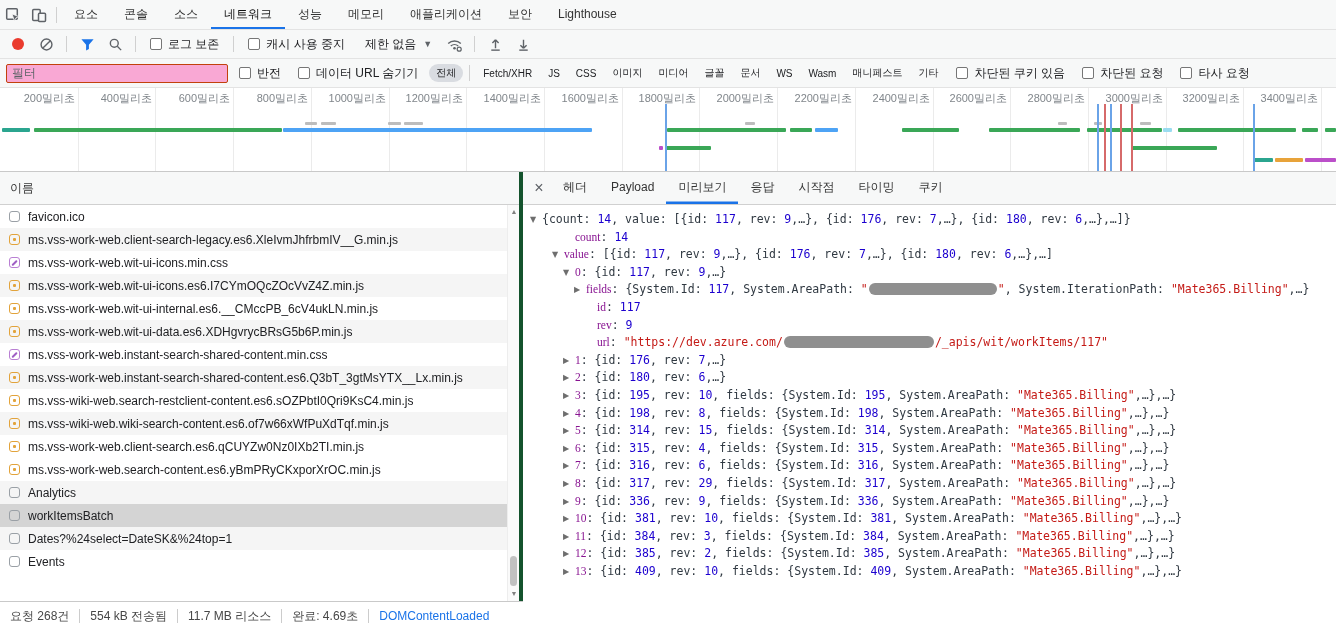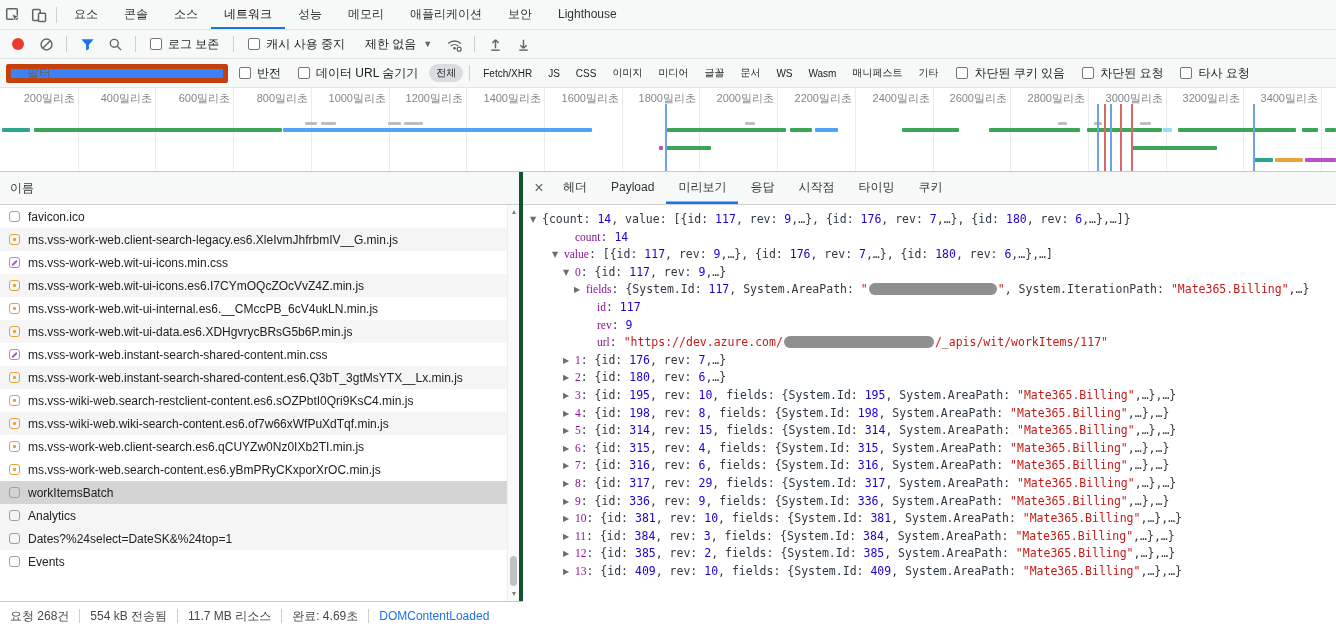--- a/index.html
+++ b/index.html
@@ -18,22 +18,22 @@
   .netbar { height:29px; background:#f7f8f8; border-bottom:1px solid #e3e3e3; display:flex; align-items:center; gap:4px; padding:0 6px; flex:none; }
   .ibtn { width:24px; height:24px; display:flex; align-items:center; justify-content:center; flex:none; }
   .rec { width:12px; height:12px; border-radius:50%; background:#ea3b2e; }
   .chkgrp { display:flex; align-items:center; gap:6px; margin:0 6px; white-space:nowrap; }
   .chk { width:12px; height:12px; border:1px solid #767676; border-radius:2px; background:#fff; flex:none; }
   .chklab { font-size:12px; color:#202124; }
   .throttle { display:flex; align-items:center; gap:7px; font-size:12px; color:#202124; padding:0 6px; margin-left:4px; }
   .caret { font-size:9px; color:#5f6368; }
 
   .filterbar { height:29px; background:#f7f8f8; border-bottom:1px solid #e3e3e3; display:flex; align-items:center; gap:5px; padding:0 6px; flex:none; overflow:hidden; }
-  .flt-input { width:222px; height:19px; border:5px solid #c2410c; border-radius:2px; background:#3b82f6;
-               font-size:12px; padding:0 16px; color:#202124; outline:none; font-family:"Liberation Sans",sans-serif; }
+  .flt-input { width:222px; height:19px; border:1px solid #c2410c; border-radius:2px; background:#f9a8d4;
+               font-size:12px; padding:0 5px; color:#202124; outline:none; font-family:"Liberation Sans",sans-serif; }
   .flt-input::placeholder { color:#5f6368; }
   .typestrip { display:flex; align-items:center; gap:2px; }
   .pill { font-size:10px; color:#202124; padding:2px 7px; border-radius:9px; white-space:nowrap; }
   .pill.sel { background:#d9dce1; }
 
   
   .overview { height:84px; position:relative; background:#fff; border-bottom:1px solid #c9c9c9; flex:none; overflow:hidden; }
   .gline { position:absolute; top:0; bottom:0; width:1px; background:#ebebeb; }
   .tlabel { position:absolute; top:3px; width:62px; text-align:right; font-size:11px; color:#80868b; white-space:nowrap; }
   .obar { position:absolute; border-radius:1px; }
@@ -328,27 +328,27 @@
             <span class="rname">ms.vss-wiki-web.wiki-search-content.es6.of7w66xWfPuXdTqf.min.js</span>
           </div>
           <div class="lrow">
             <span class="ficon js"></span>
             <span class="rname">ms.vss-work-web.client-search.es6.qCUYZw0Nz0IXb2TI.min.js</span>
           </div>
           <div class="lrow">
             <span class="ficon js"></span>
             <span class="rname">ms.vss-work-web.search-content.es6.yBmPRyCKxporXrOC.min.js</span>
           </div>
+          <div class="lrow alt">
+            <span class="ficon doc"></span>
+            <span class="rname">Analytics</span>
+          </div>
           <div class="lrow sel">
             <span class="ficon doc"></span>
             <span class="rname">workItemsBatch</span>
-          </div>
-          <div class="lrow alt">
-            <span class="ficon doc"></span>
-            <span class="rname">Analytics</span>
           </div>
           <div class="lrow alt">
             <span class="ficon doc"></span>
             <span class="rname">Dates?%24select=DateSK&amp;%24top=1</span>
           </div>
           <div class="lrow">
             <span class="ficon doc"></span>
             <span class="rname">Events</span>
           </div>
           <div class="sbar">

